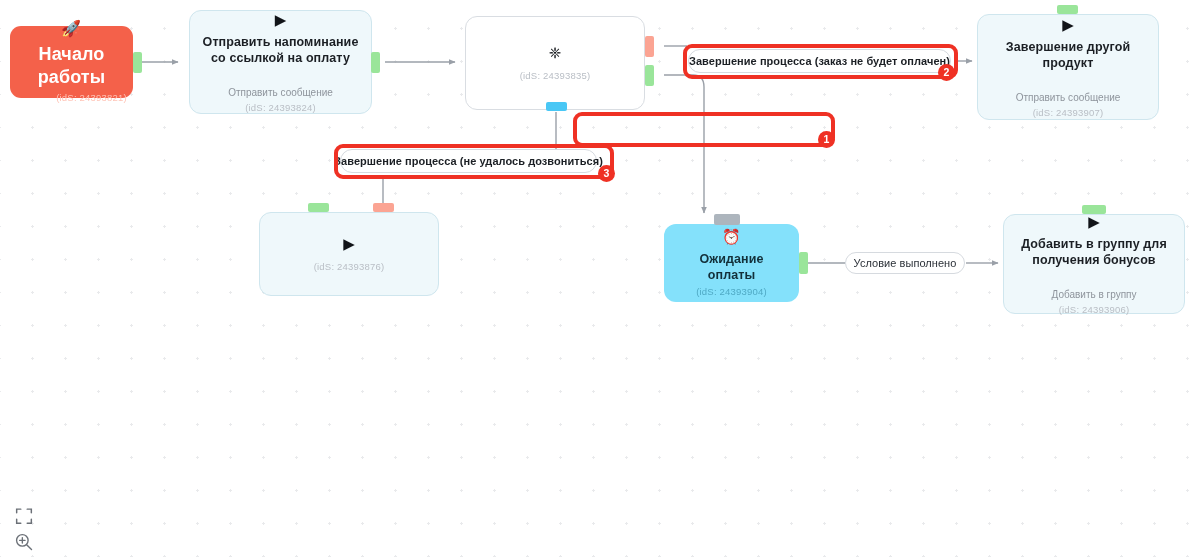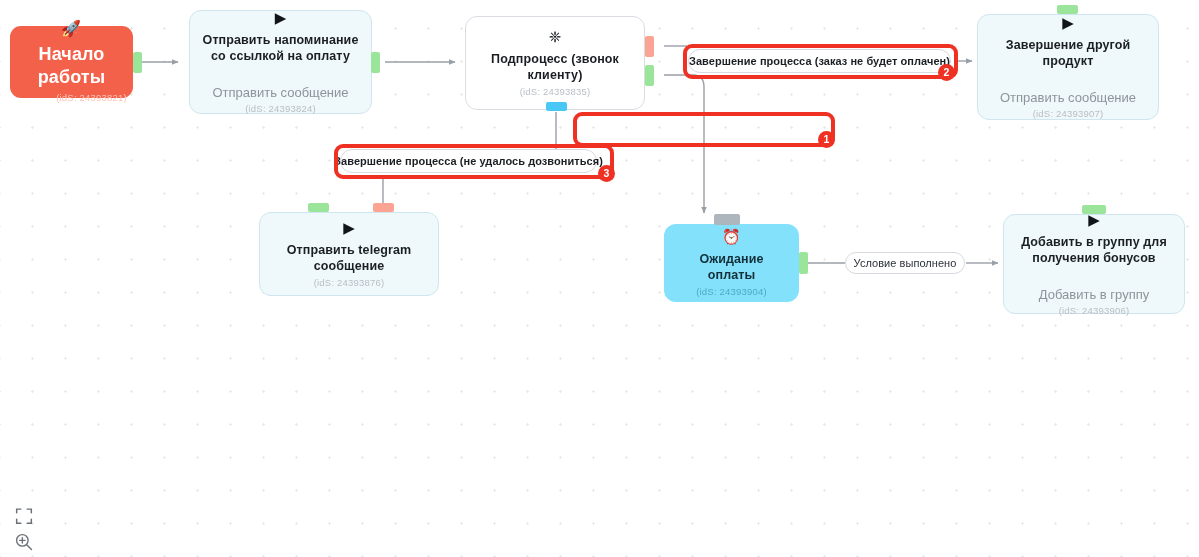--- a/index.html
+++ b/index.html
@@ -48,21 +48,21 @@
   }
   .node .n-title {
     font-size: 12.5px;
     font-weight: 700;
     line-height: 1.28;
     color: #1b1f24;
     padding: 0 12px;
     letter-spacing: .1px;
   }
   .node .n-sub {
-    font-size: 13px;
+    font-size: 10px;
     font-weight: 400;
     color: #8e949c;
     margin-top: 21px;
     line-height: 1.2;
   }
   .node .n-id {
     font-size: 9.5px;
     color: #b9bec5;
     margin-top: 3px;
     letter-spacing: .2px;
@@ -199,38 +199,36 @@
   <div class="node action" style="left:189px; top:10px; width:183px; height:104px;">
     <div class="n-icon">▶</div>
     <div class="n-title">Отправить напоминание со ссылкой на оплату</div>
     <div class="n-sub">Отправить сообщение</div>
     <div class="n-id">(idS: 24393824)</div>
   </div>
   <div class="handle h-green" style="left:371px; top:52px; width:9px; height:21px;"></div>
 
   <div class="node plain" style="left:465px; top:16px; width:180px; height:94px;">
     <div class="n-icon">❈</div>
-    <div class="n-title">Подпроцесс (звонок клиенту)</div>
     <div class="n-id">(idS: 24393835)</div>
   </div>
   <div class="handle h-red" style="left:645px; top:36px; width:9px; height:21px;"></div>
   <div class="handle h-green" style="left:645px; top:65px; width:9px; height:21px;"></div>
   <div class="handle h-blue" style="left:546px; top:102px; width:21px; height:9px;"></div>
 
   <div class="node action" style="left:977px; top:14px; width:182px; height:106px;">
     <div class="n-icon">▶</div>
     <div class="n-title">Завершение другой продукт</div>
     <div class="n-sub">Отправить сообщение</div>
     <div class="n-id">(idS: 24393907)</div>
   </div>
   <div class="handle h-green" style="left:1057px; top:5px; width:21px; height:9px;"></div>
 
   <div class="node action" style="left:259px; top:212px; width:180px; height:84px;">
     <div class="n-icon">▶</div>
-    <div class="n-title">Отправить telegram сообщение</div>
     <div class="n-id">(idS: 24393876)</div>
   </div>
   <div class="handle h-green" style="left:308px; top:203px; width:21px; height:9px;"></div>
   <div class="handle h-red" style="left:373px; top:203px; width:21px; height:9px;"></div>
 
   <div class="node wait" style="left:664px; top:224px; width:135px; height:78px;">
     <div class="n-icon">⏰</div>
     <div class="n-title">Ожидание оплаты</div>
     <div class="n-id">(idS: 24393904)</div>
   </div>

